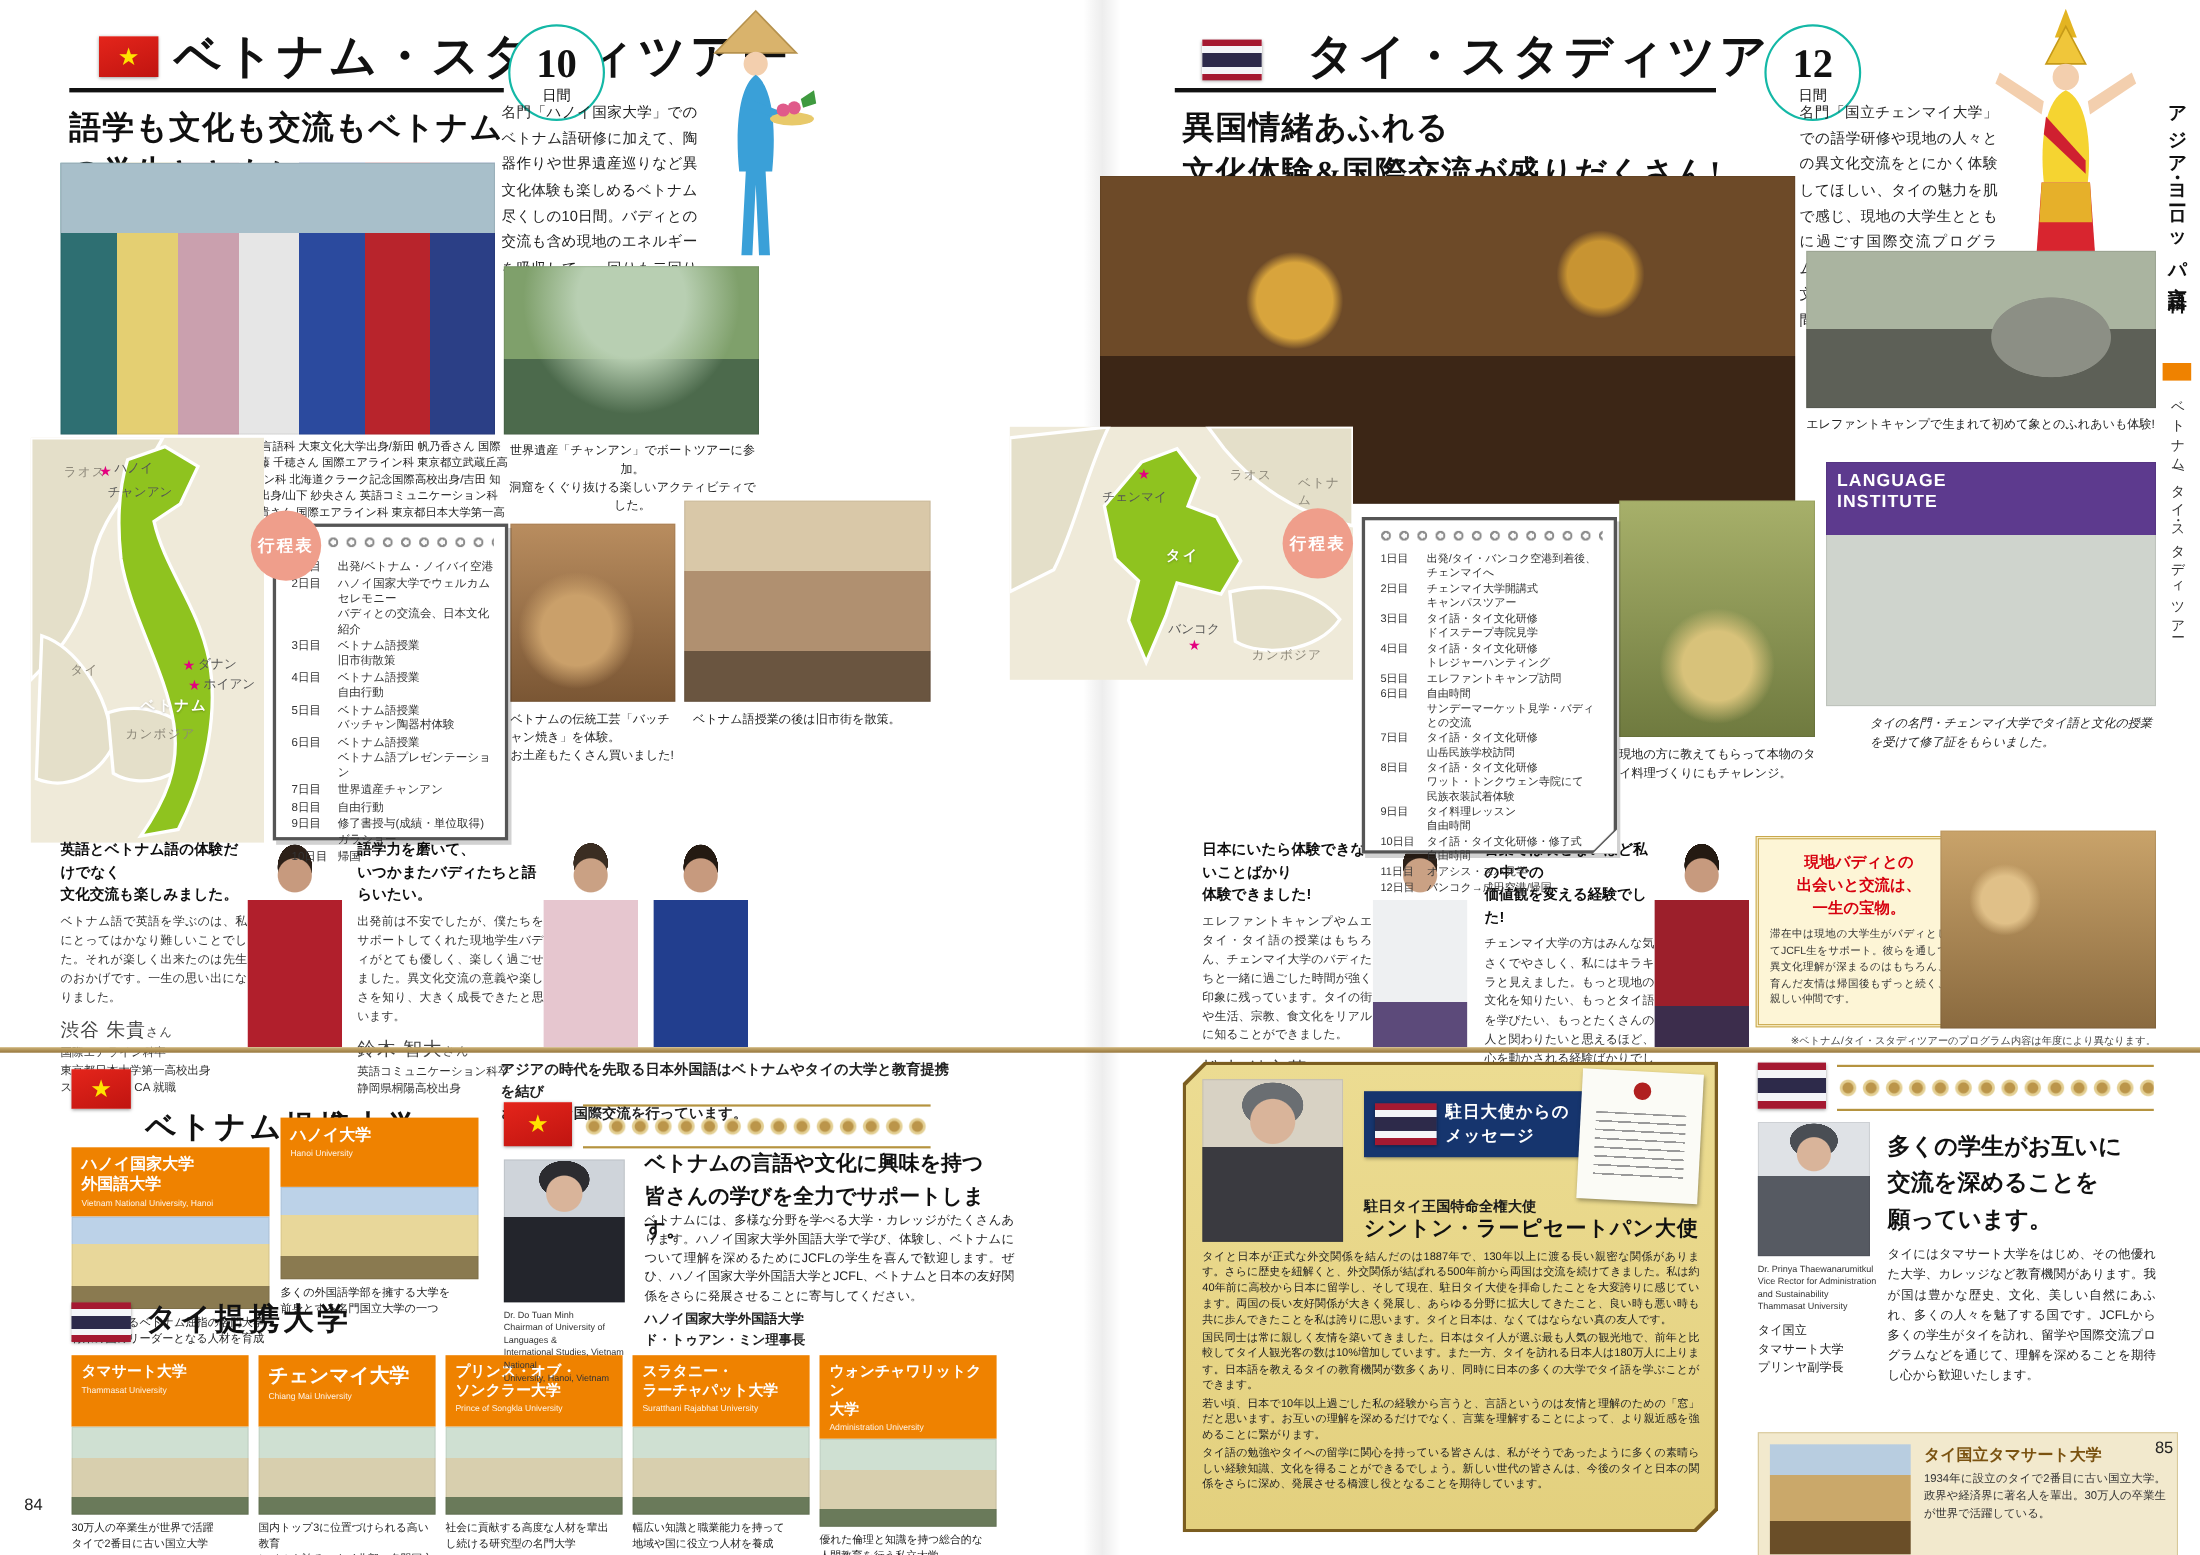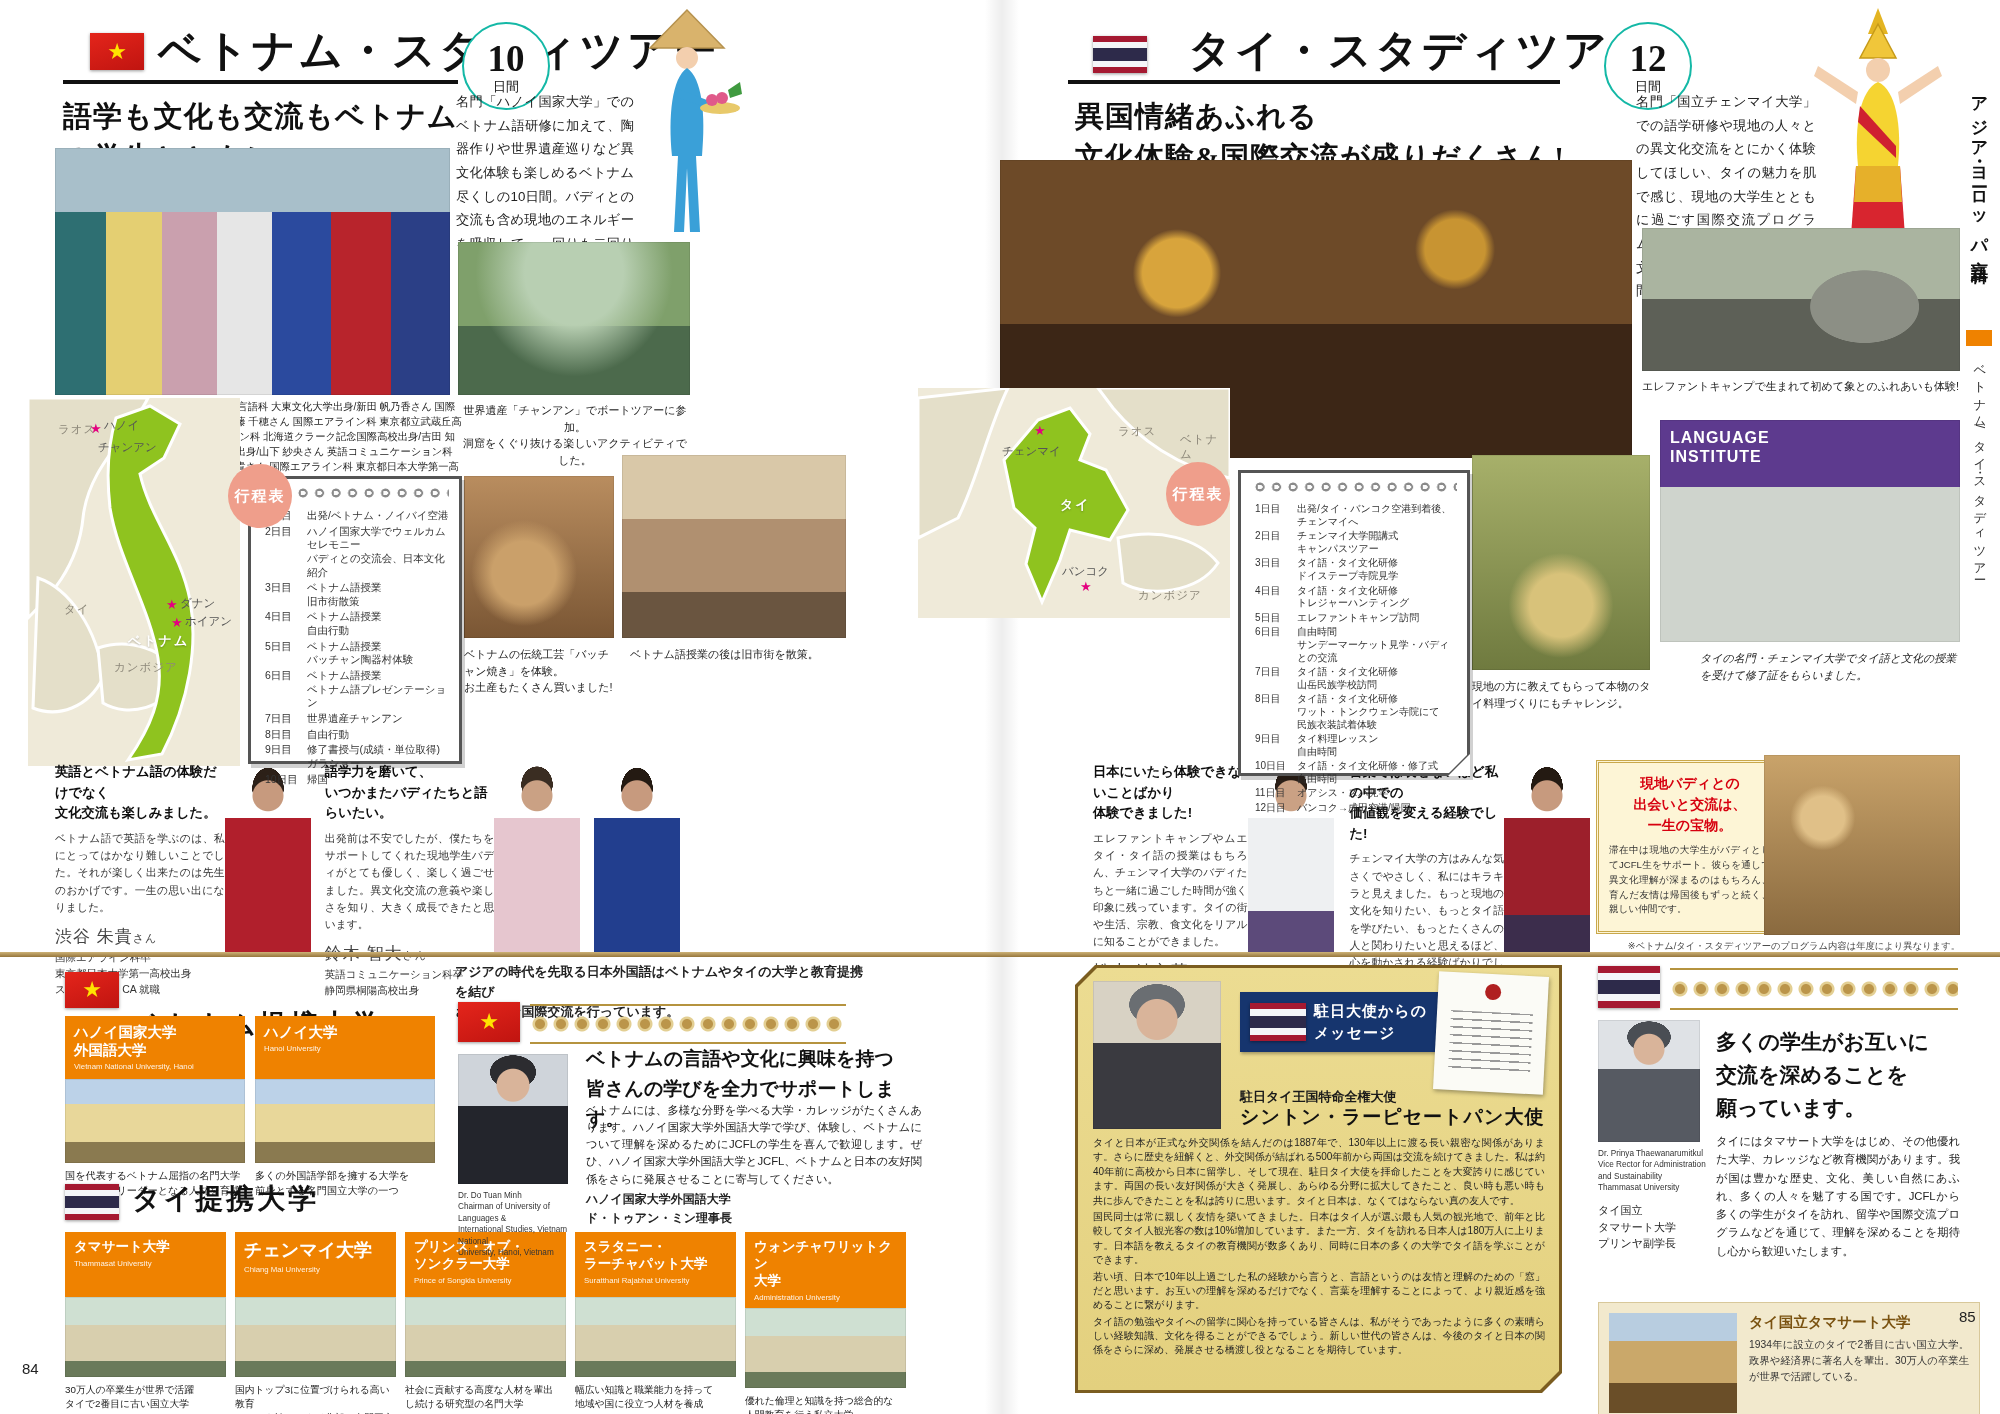--- a/index.html
+++ b/index.html
@@ -497,21 +497,21 @@
   <div class="abs divider" style="left:0;top:952px;width:2000px;height:5px;"></div>
 
   <div class="abs flag-vn" style="left:65px;top:972px;width:54px;height:36px;">★</div>
   <div class="abs p-header serif" style="left:132px;top:1006px;">ベトナム提携大学</div>
   <div class="abs p-note pre" style="left:455px;top:962px;width:420px;">アジアの時代を先取る日本外国語はベトナムやタイの大学と教育提携を結び
 さまざまな国際交流を行っています。</div>
 
   <div class="abs cards" style="left:65px;top:1016px;">
 
       <div class="ucard" style="width:180px;">
-        <div class="ucard-head" style="min-height:50px;">
+        <div class="ucard-head" style="min-height:50px;margin-top:27px;">
           <div class="ucard-jp pre">ハノイ国家大学
 外国語大学</div>
           <div class="ucard-en">Vietnam National University, Hanoi</div>
         </div>
         <div class="photo ph-bldg1" style="height:84px;"></div>
         <div class="ucard-cap pre">国を代表するベトナム屈指の名門大学
 将来の国のリーダーとなる人材を育成</div>
       </div>
 
       <div class="ucard" style="width:180px;">

